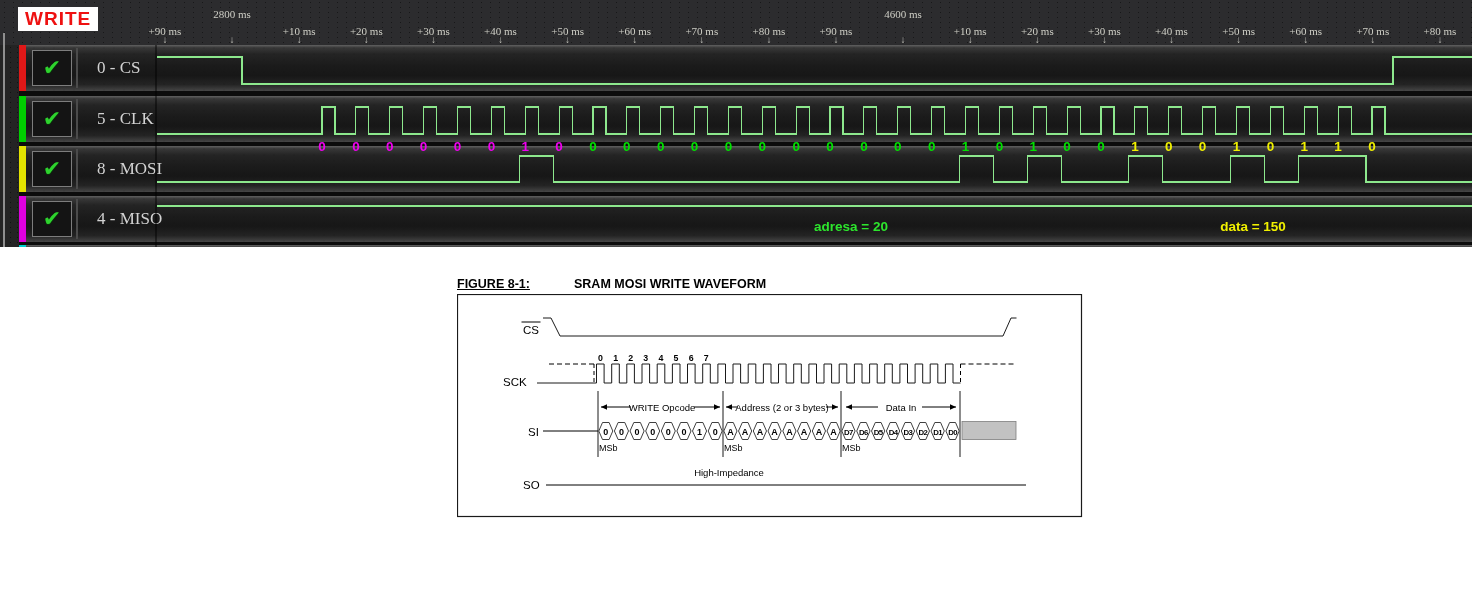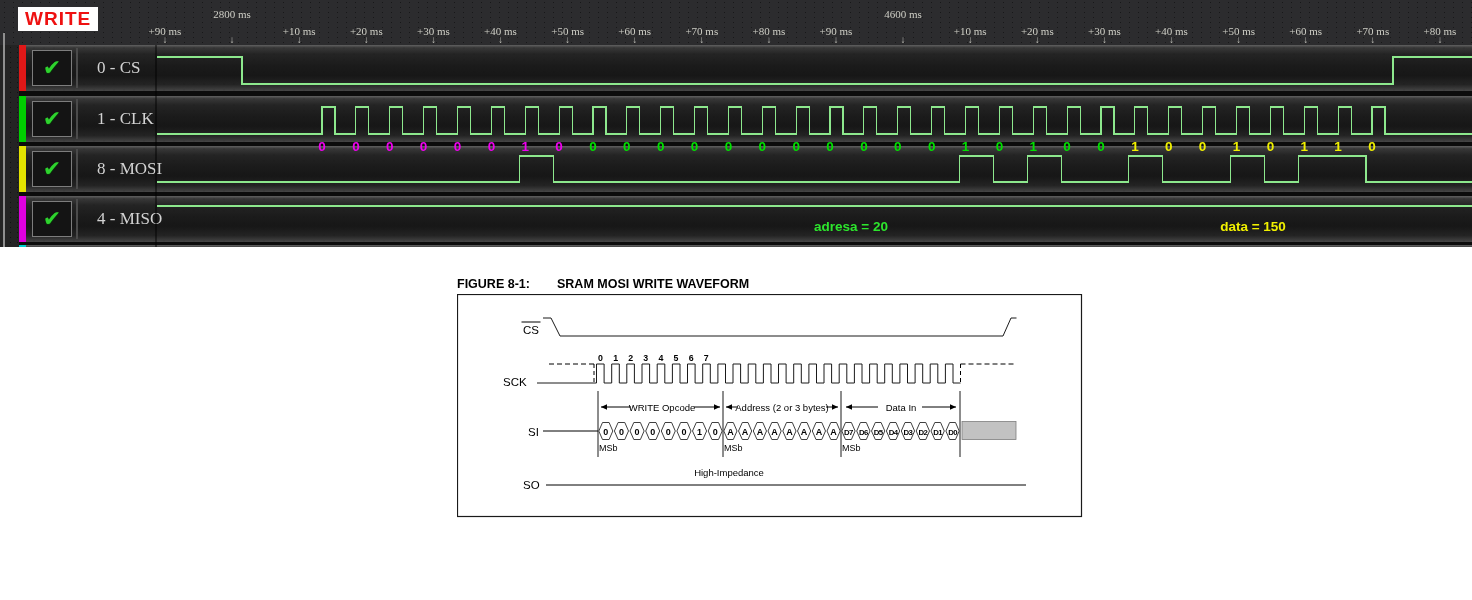--- a/index.html
+++ b/index.html
@@ -31,21 +31,21 @@
     display:flex;align-items:center;justify-content:center;box-sizing:border-box;}
   .chk .mark{color:#2ed32e;font-size:22px;line-height:22px;text-shadow:0 1px 1px #063906;}
   .vdiv{position:absolute;left:57px;top:3px;width:2px;height:40px;background:#4b4b4b;}
   .ch-label{position:absolute;left:78px;top:0;height:100%;display:flex;align-items:center;
     font-family:"Liberation Serif",serif;font-size:17px;color:#d2d2d2;white-space:nowrap;}
   .plot-seam{position:absolute;left:155px;top:45px;width:2px;height:202px;background:rgba(0,0,0,.45);z-index:3;}
   #wave-svg{position:absolute;left:0;top:0;z-index:4;pointer-events:none;}
 
   
   .figure-caption{position:absolute;left:457px;top:277px;font-size:12.5px;font-weight:bold;color:#000;white-space:nowrap;}
-  .figure-caption .cap-label{display:inline-block;width:100px;}
+  .figure-caption .cap-label{display:inline-block;width:117px;text-decoration:underline;}
   #fig-svg{position:absolute;left:457px;top:294px;}
 </style>
 </head>
 <body>
 
 <div class="analyzer">
   <div class="an-header">
     <div class="write-badge">WRITE</div>
     <div id="timeline">
         <div class="tick" style="left: 165px;">
@@ -140,21 +140,21 @@
         </div>
         <div class="vdiv"></div>
         <div class="ch-label">0 - CS</div>
       </div>
       <div class="ch-row" style="top: 95.5px;">
         <div class="strip" style="background: rgb(0, 207, 0);"></div>
         <div class="chk">
           <div class="mark">✔</div>
         </div>
         <div class="vdiv"></div>
-        <div class="ch-label">1 - CLK</div>
+        <div class="ch-label">5 - CLK</div>
       </div>
       <div class="ch-row" style="top: 146px;">
         <div class="strip" style="background: rgb(227, 227, 0);"></div>
         <div class="chk">
           <div class="mark">✔</div>
         </div>
         <div class="vdiv"></div>
         <div class="ch-label">8 - MOSI</div>
       </div>
       <div class="ch-row" style="top: 196px;">

